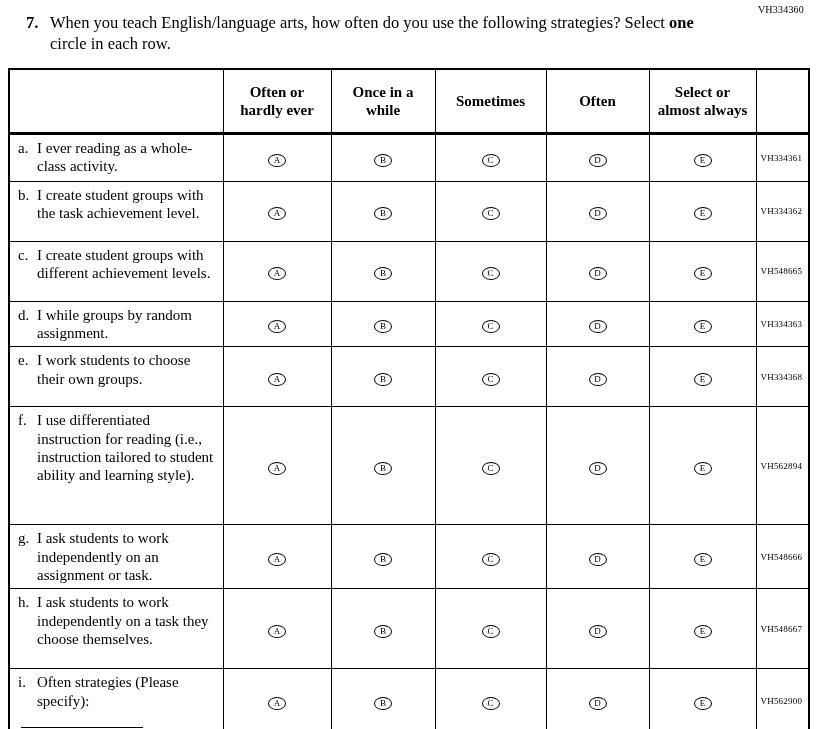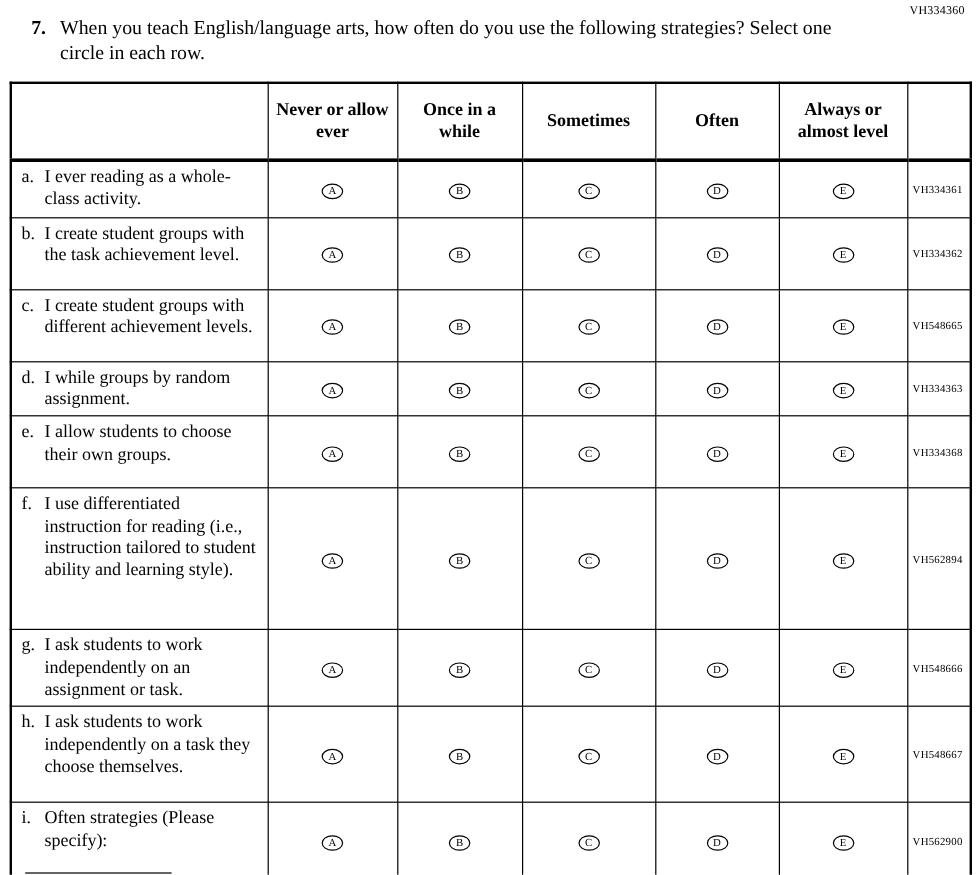--- a/index.html
+++ b/index.html
@@ -26,21 +26,21 @@
     line-height: 1.25;
     position: relative;
     padding-left: 24px;
   }
   .qnum {
     position: absolute;
     left: 0;
     top: 0;
     font-weight: bold;
   }
-  .bold-word { font-weight: normal; }
+  .bold-word { font-weight: bold; }
   table.survey {
     border-collapse: collapse;
     table-layout: fixed;
     width: 800px;
     margin: 14px 0 0 8px;
     border: 2px solid #000;
   }
   table.survey th, table.survey td { border: 1px solid #000; }
   table.survey thead th {
     border-bottom: 3px solid #000;
@@ -101,25 +101,25 @@
       <col style="width:108px">
       <col style="width:104px">
       <col style="width:111px">
       <col style="width:103px">
       <col style="width:107px">
       <col style="width:53px">
   </colgroup>
   <thead>
     <tr style="height:64px">
       <th></th>
-      <th>Never or allow ever</th>
+      <th>Often or hardly ever</th>
       <th>Once in a while</th>
       <th>Sometimes</th>
       <th>Often</th>
-      <th>Always or almost level</th>
+      <th>Select or almost always</th>
       <th></th>
     </tr>
   </thead>
   <tbody>
 
     <tr style="height:48px">
       <td class="stmt">
         <span class="row-letter">a.</span>
         <span>I ever reading as a whole-class activity.</span>
       </td>
@@ -166,21 +166,21 @@
       <td class="opt"><span class="bubble">B</span></td>
       <td class="opt"><span class="bubble">C</span></td>
       <td class="opt"><span class="bubble">D</span></td>
       <td class="opt"><span class="bubble">E</span></td>
       <td class="code">VH334363</td>
     </tr>
 
     <tr style="height:60px">
       <td class="stmt">
         <span class="row-letter">e.</span>
-        <span>I allow students to choose their own groups.</span>
+        <span>I work students to choose their own groups.</span>
       </td>
       <td class="opt"><span class="bubble">A</span></td>
       <td class="opt"><span class="bubble">B</span></td>
       <td class="opt"><span class="bubble">C</span></td>
       <td class="opt"><span class="bubble">D</span></td>
       <td class="opt"><span class="bubble">E</span></td>
       <td class="code">VH334368</td>
     </tr>
 
     <tr style="height:118px">

